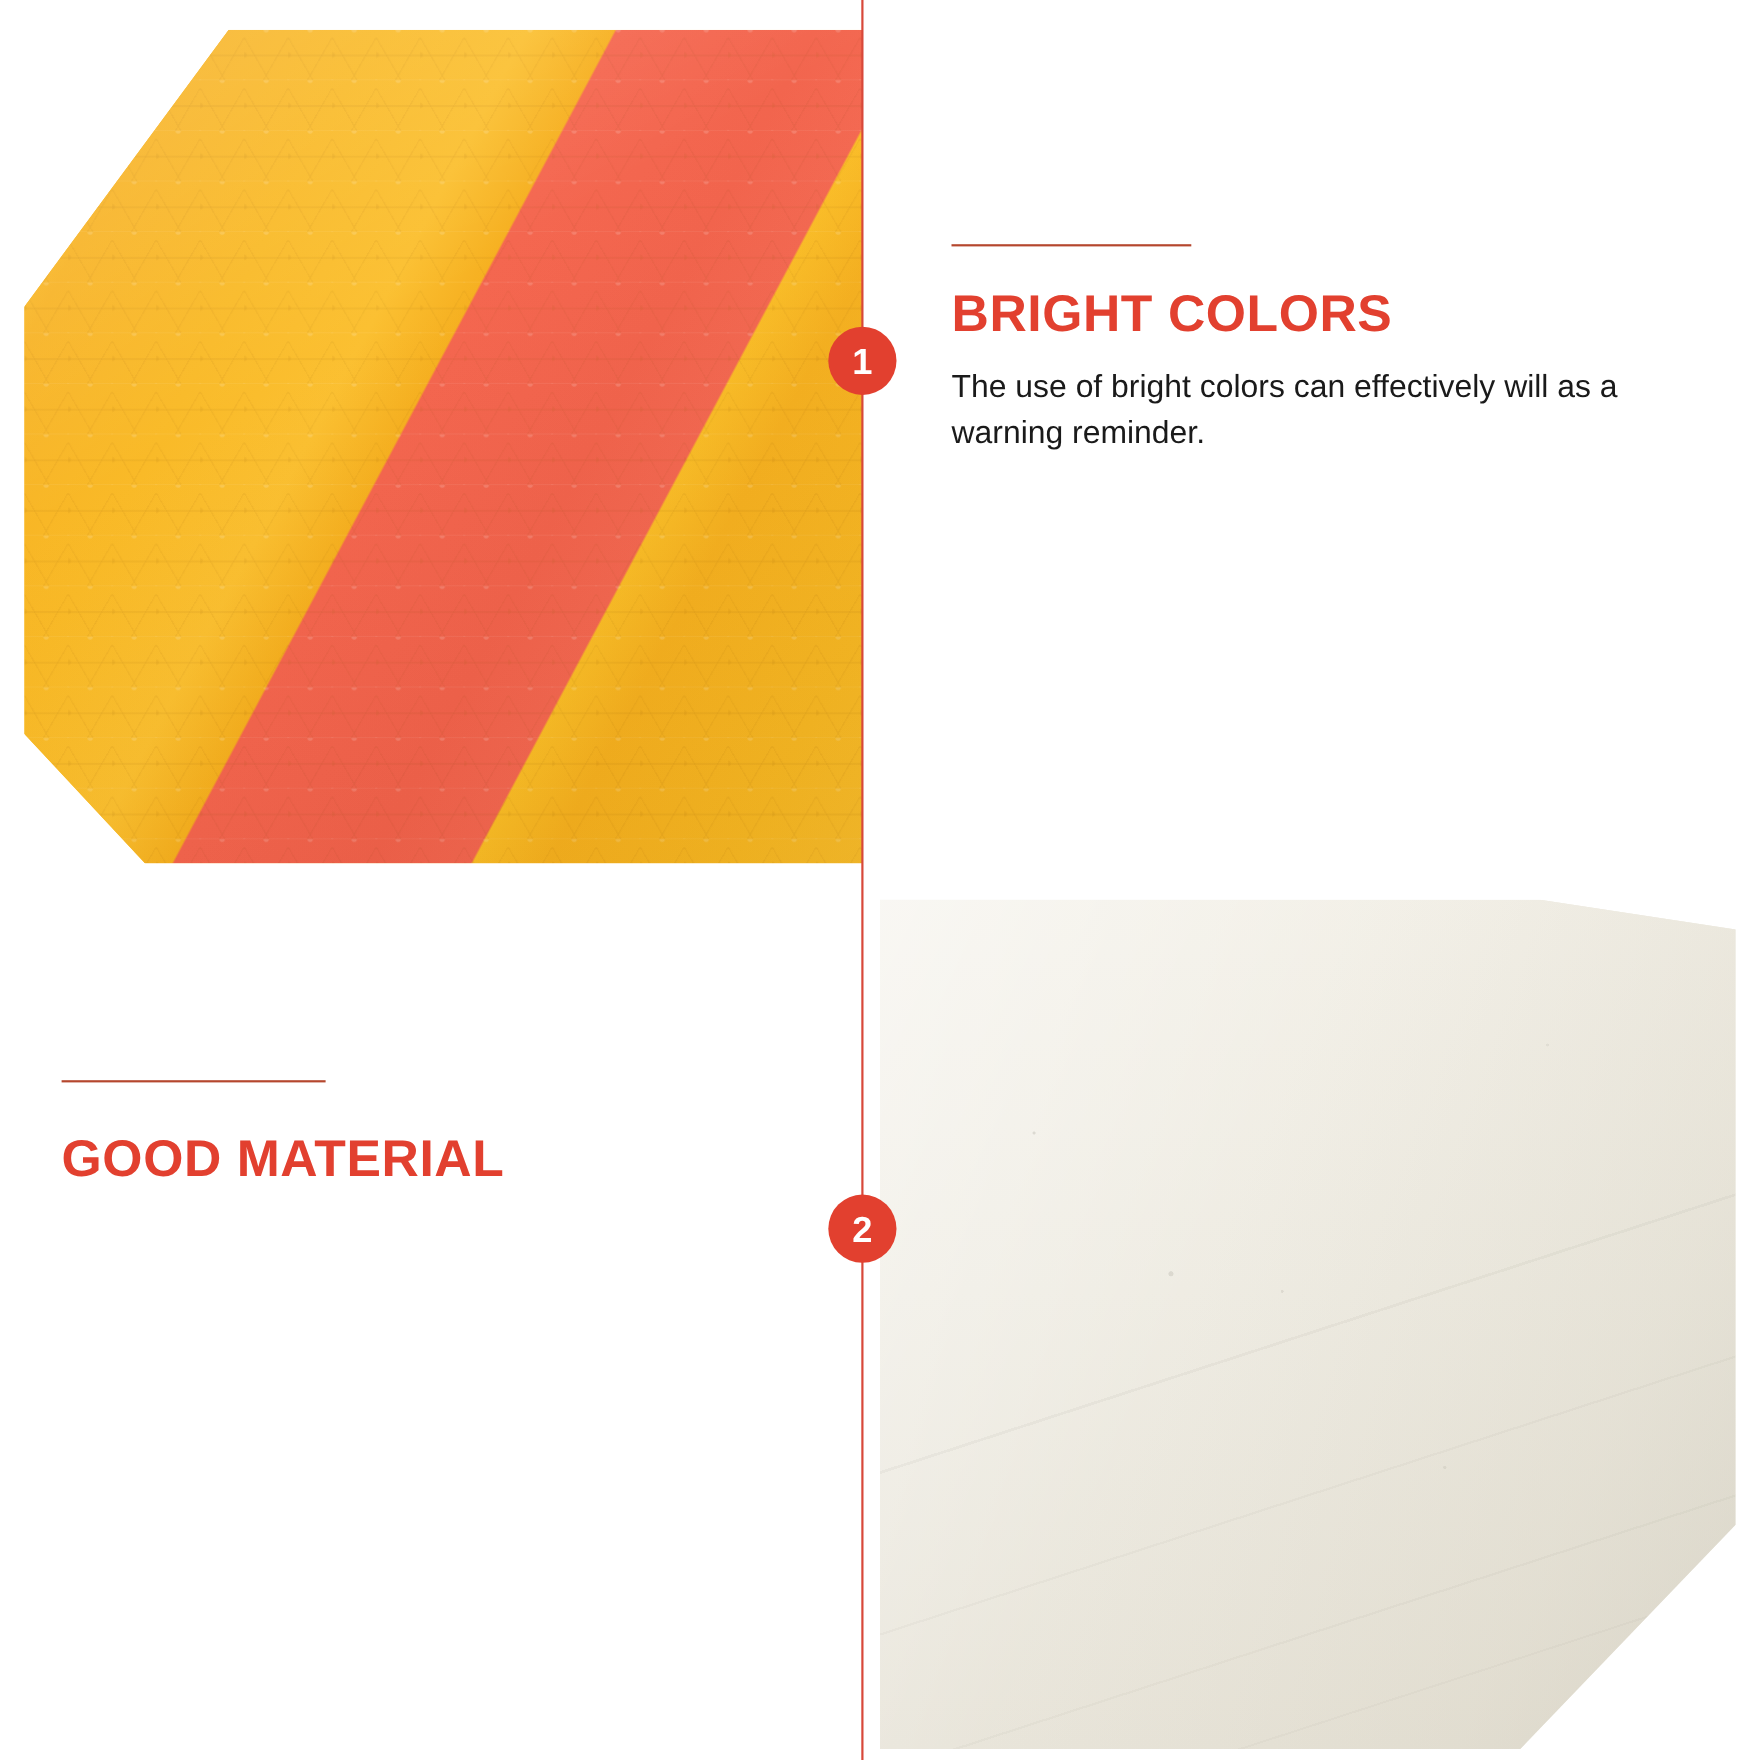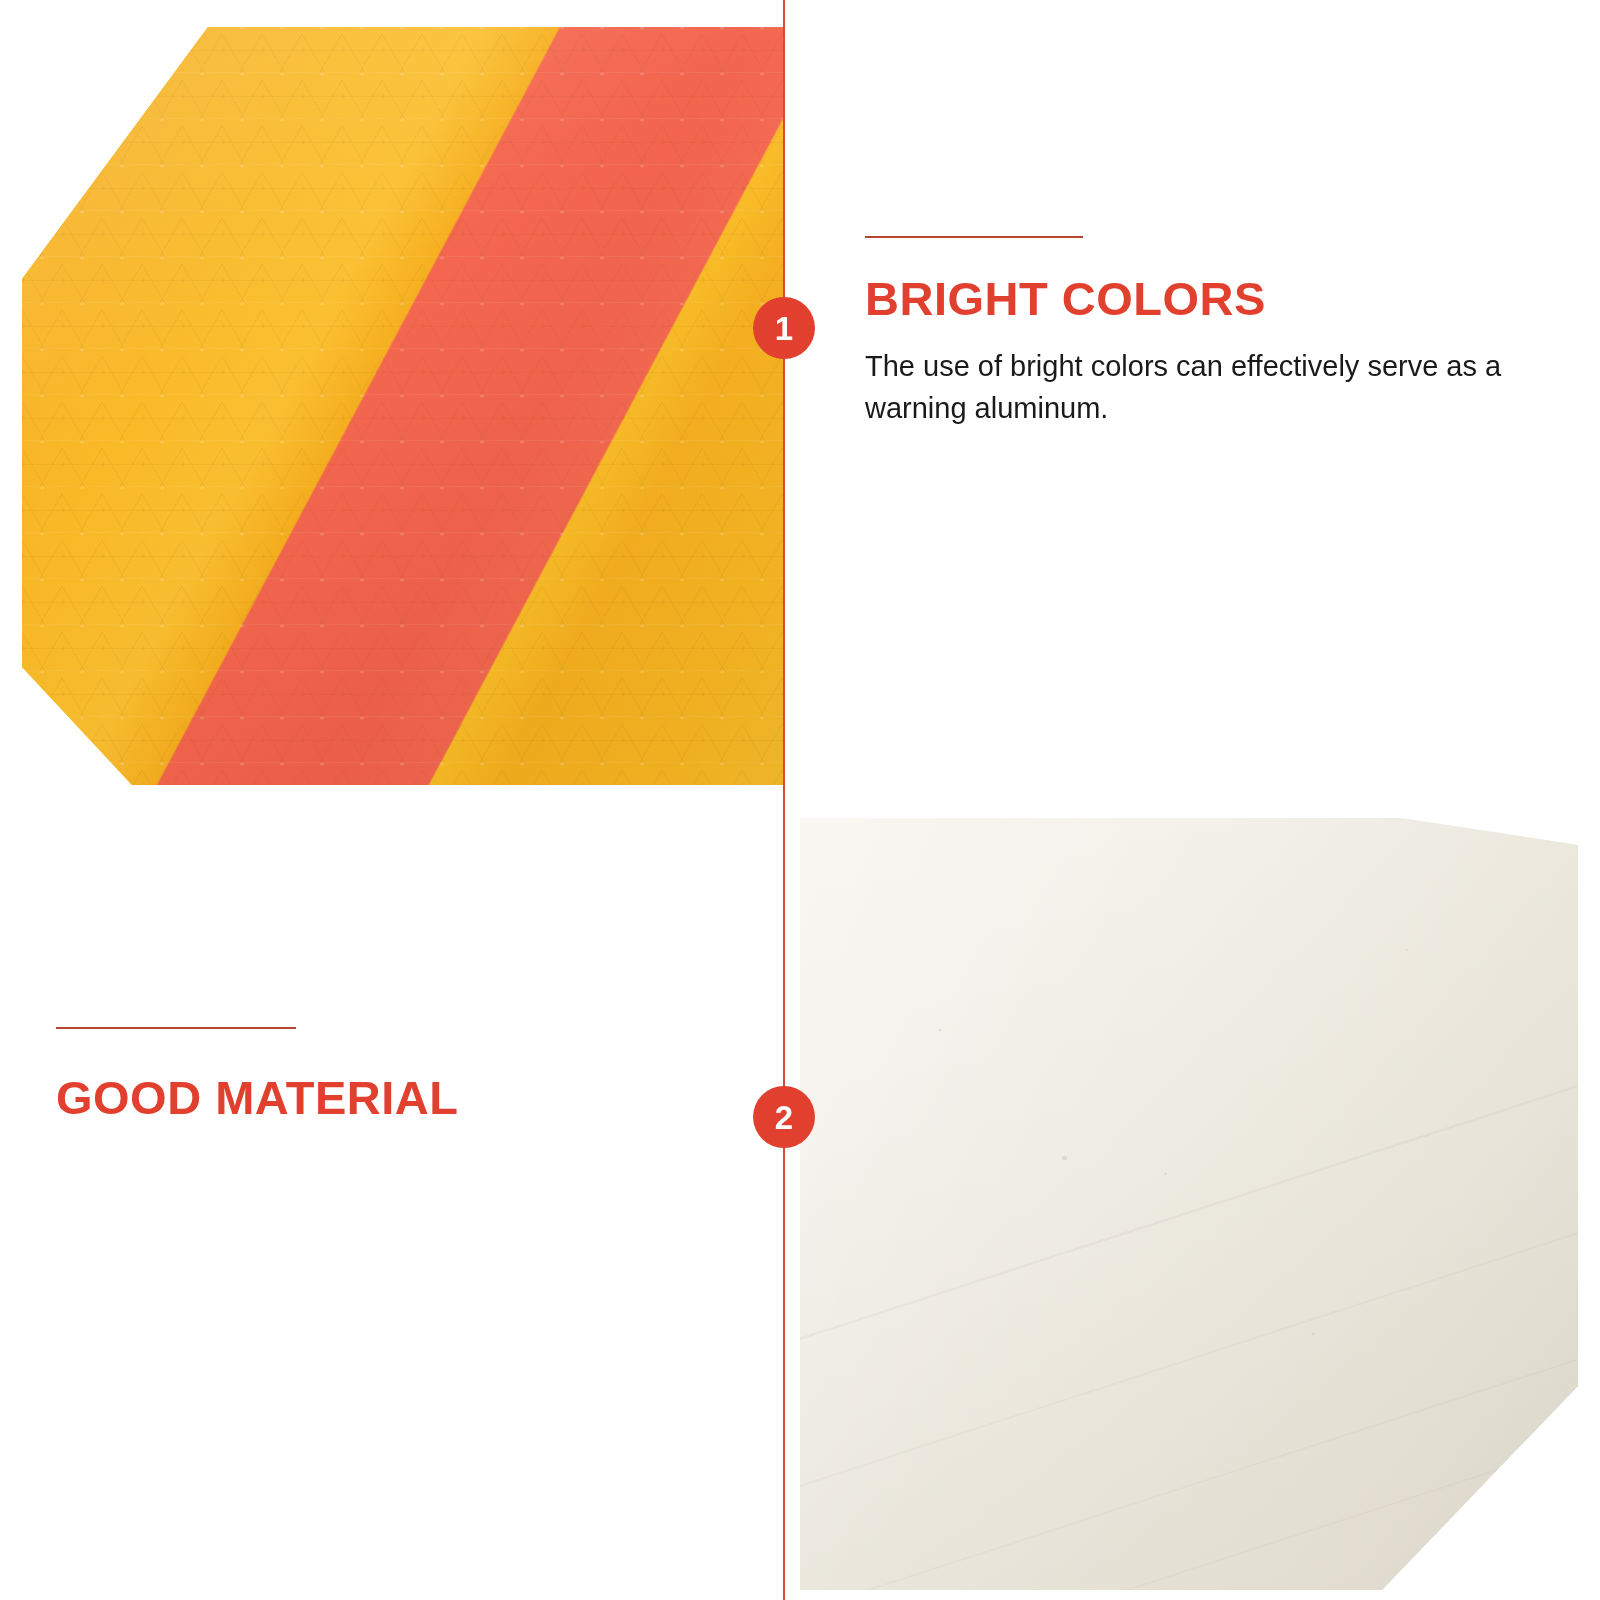--- a/index.html
+++ b/index.html
@@ -136,25 +136,25 @@
     white-space: nowrap;
     font-stretch: condensed;
   }
   .feature-body {
     color: #1A1A1A;
     font-size: 29px;
     line-height: 1.45;
     font-weight: normal;
   }
 
-  #feature-1 { left: 865px; top: 236px; width: 640px; }
+  #feature-1 { left: 865px; top: 222px; width: 640px; }
   #feature-1 .feature-rule { width: 218px; margin-bottom: 36px; }
   #feature-1 .feature-title { margin-bottom: 22px; }
 
-  #feature-2 { left: 56px; top: 1027px; width: 640px; }
+  #feature-2 { left: 56px; top: 982px; width: 640px; }
   #feature-2 .feature-rule { width: 240px; margin-bottom: 44px; }
   #feature-2 .feature-title { margin-bottom: 22px; }
 
   
   .badge {
     position: absolute;
     width: 62px;
     height: 62px;
     border-radius: 50%;
     background: #E2402F;
@@ -184,21 +184,21 @@
     <div class="plate-body"></div>
     <div class="plate-scratches"></div>
     <div class="plate-specks"></div>
   </div>
 
   <div class="divider-vertical"></div>
 
   <div class="feature" id="feature-1">
     <div class="feature-rule"></div>
     <div class="feature-title">BRIGHT COLORS</div>
-    <div class="feature-body">The use of bright colors can effectively serve as a warning aluminum.</div>
+    <div class="feature-body">The use of bright colors can effectively will as a warning reminder.</div>
   </div>
 
   <div class="feature" id="feature-2">
     <div class="feature-rule"></div>
     <div class="feature-title">GOOD MATERIAL</div>
   </div>
 
   <div class="badge" id="badge-1">1</div>
   <div class="badge" id="badge-2">2</div>
 

